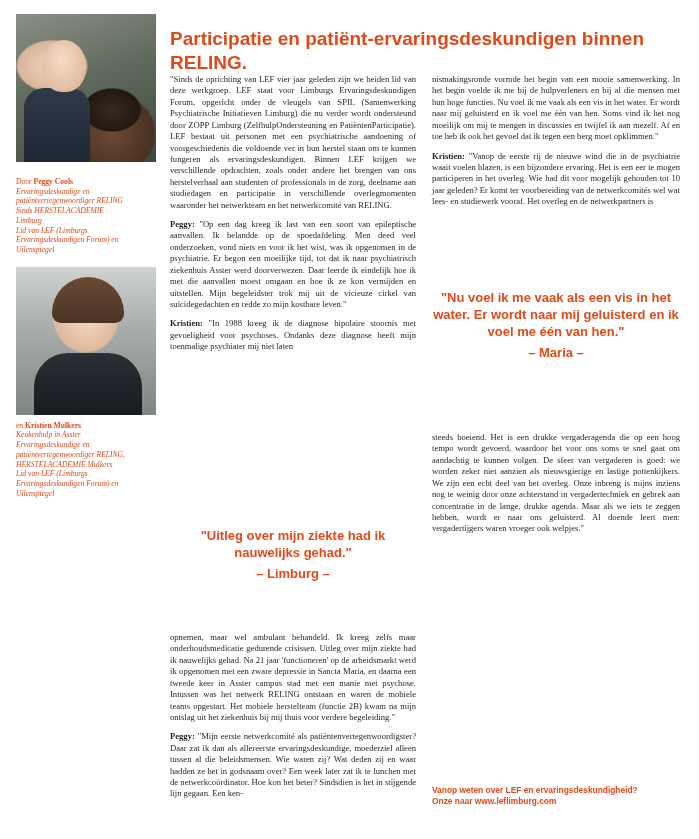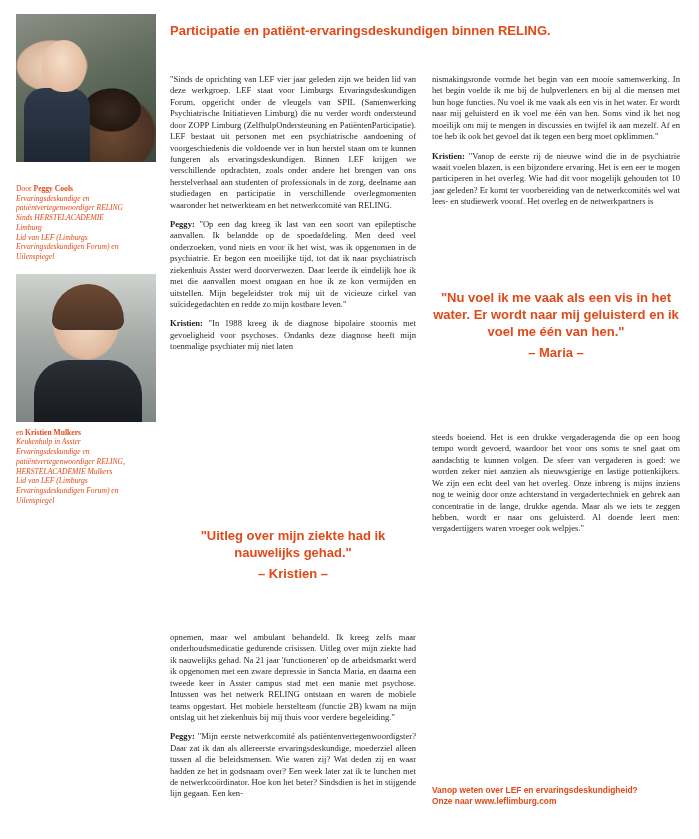--- a/index.html
+++ b/index.html
@@ -74,21 +74,21 @@
   }
   .photo.p2::after {
     content: "";
     position: absolute;
     left: 36px; top: 10px;
     width: 72px; height: 46px;
     border-radius: 40px 40px 10px 10px;
     background: linear-gradient(180deg, #6b4a33 0%, #4a3326 100%);
   }
   .caption {
-    margin-top: 22px;
+    margin-top: 15px;
     font-family: "Liberation Serif", serif;
     font-size: 7.6px;
     line-height: 1.28;
     color: #e04a18;
     font-style: italic;
   }
   .caption .lead {
     font-style: normal;
   }
   .caption .bold {
@@ -101,21 +101,21 @@
   .cap-block { margin-bottom: 0; }
 
   
   .headline {
     position: absolute;
     left: 170px;
     top: 14px;
     width: 510px;
     font-family: "Liberation Sans", sans-serif;
     font-weight: bold;
-    font-size: 13px;
+    font-size: 19px;
     line-height: 1.28;
     color: #e04a18;
   }
 
   
   .col {
     position: absolute;
     font-size: 8.6px;
     line-height: 1.33;
     text-align: justify;
@@ -218,21 +218,21 @@
   <h1 class="headline">Participatie en patiënt-ervaringsdeskundigen binnen RELING.</h1>
 
   <div class="col col-mid">
     <p>"Sinds de oprichting van LEF vier jaar geleden zijn we beiden lid van deze werkgroep. LEF staat voor Limburgs Ervaringsdeskundigen Forum, opgericht onder de vleugels van SPIL (Samenwerking Psychiatrische Initiatieven Limburg) die nu verder wordt ondersteund door ZOPP Limburg (ZelfhulpOndersteuning en PatiëntenParticipatie). LEF bestaat uit personen met een psychiatrische aandoening of voorgeschiedenis die voldoende ver in hun herstel staan om te kunnen fungeren als ervaringsdeskundigen. Binnen LEF krijgen we verschillende opdrachten, zoals onder andere het brengen van ons herstelverhaal aan studenten of professionals in de zorg, deelname aan studiedagen en participatie in verschillende overlegmomenten waaronder het netwerkteam en het netwerkcomité van RELING.</p>
     <p><span class="speaker">Peggy:</span><span> "Op een dag kreeg ik last van een soort van epileptische aanvallen. Ik belandde op de spoedafdeling. Men deed veel onderzoeken, vond niets en voor ik het wist, was ik opgenomen in de psychiatrie. Er begon een moeilijke tijd, tot dat ik naar psychiatrisch ziekenhuis Asster werd doorverwezen. Daar leerde ik eindelijk hoe ik met die aanvallen moest omgaan en hoe ik ze kon vermijden en uitstellen. Mijn begeleidster trok mij uit de vicieuze cirkel van suïcidegedachten en redde zo mijn kostbare leven."</span></p>
     <p><span class="speaker">Kristien:</span><span> "In 1988 kreeg ik de diagnose bipolaire stoornis met gevoeligheid voor psychoses. Ondanks deze diagnose heeft mijn toenmalige psychiater mij niet laten</span></p>
   </div>
 
   <div class="pullquote pq-mid">
     <span>"Uitleg over mijn ziekte had ik nauwelijks gehad."</span>
-    <span class="attrib">– Kristien –</span>
+    <span class="attrib">– Limburg –</span>
   </div>
 
   <div class="col col-mid-lower">
     <p>opnemen, maar wel ambulant behandeld. Ik kreeg zelfs maar onderhoudsmedicatie gedurende crisissen. Uitleg over mijn ziekte had ik nauwelijks gehad. Na 21 jaar 'functioneren' op de arbeidsmarkt werd ik opgenomen met een zware depressie in Sancta Maria, en daarna een tweede keer in Asster campus stad met een manie met psychose. Intussen was het netwerk RELING ontstaan en waren de mobiele teams opgestart. Het mobiele herstelteam (functie 2B) kwam na mijn ontslag uit het ziekenhuis bij mij thuis voor verdere begeleiding."</p>
     <p><span class="speaker">Peggy:</span><span> "Mijn eerste netwerkcomité als patiëntenvertegenwoordigster? Daar zat ik dan als allereerste ervaringsdeskundige, moederziel alleen tussen al die beleidsmensen. Wie waren zij? Wat deden zij en waar hadden ze het in godsnaam over? Een week later zat ik te lunchen met de netwerkcoördinator. Hoe kon het beter? Sindsdien is het in stijgende lijn gegaan. Een ken-</span></p>
   </div>
 
   <div class="col col-right">
     <p>nismakingsronde vormde het begin van een mooie samenwerking. In het begin voelde ik me bij de hulpverleners en bij al die mensen met hun hoge functies. Nu voel ik me vaak als een vis in het water. Er wordt naar mij geluisterd en ik voel me één van hen. Soms vind ik het nog moeilijk om mij te mengen in discussies en twijfel ik aan mezelf. Af en toe heb ik ook het gevoel dat ik tegen een berg moet opklimmen."</p>
     <p><span class="speaker">Kristien:</span><span> "Vanop de eerste rij de nieuwe wind die in de psychiatrie waait voelen blazen, is een bijzondere ervaring. Het is een eer te mogen participeren in het overleg. Wie had dit voor mogelijk gehouden tot 10 jaar geleden? Er komt ter voorbereiding van de netwerkcomités wel wat lees- en studiewerk vooraf. Het overleg en de netwerkpartners is</span></p>

